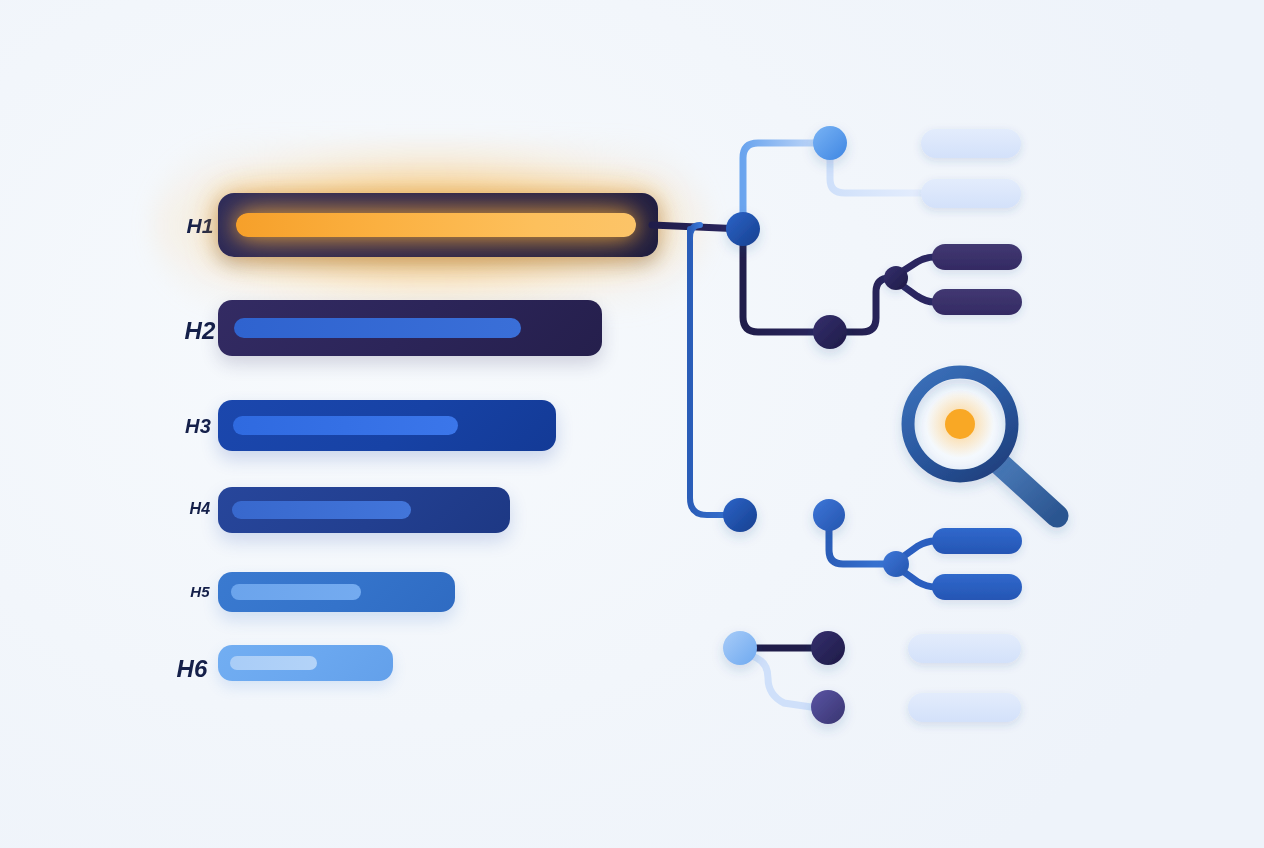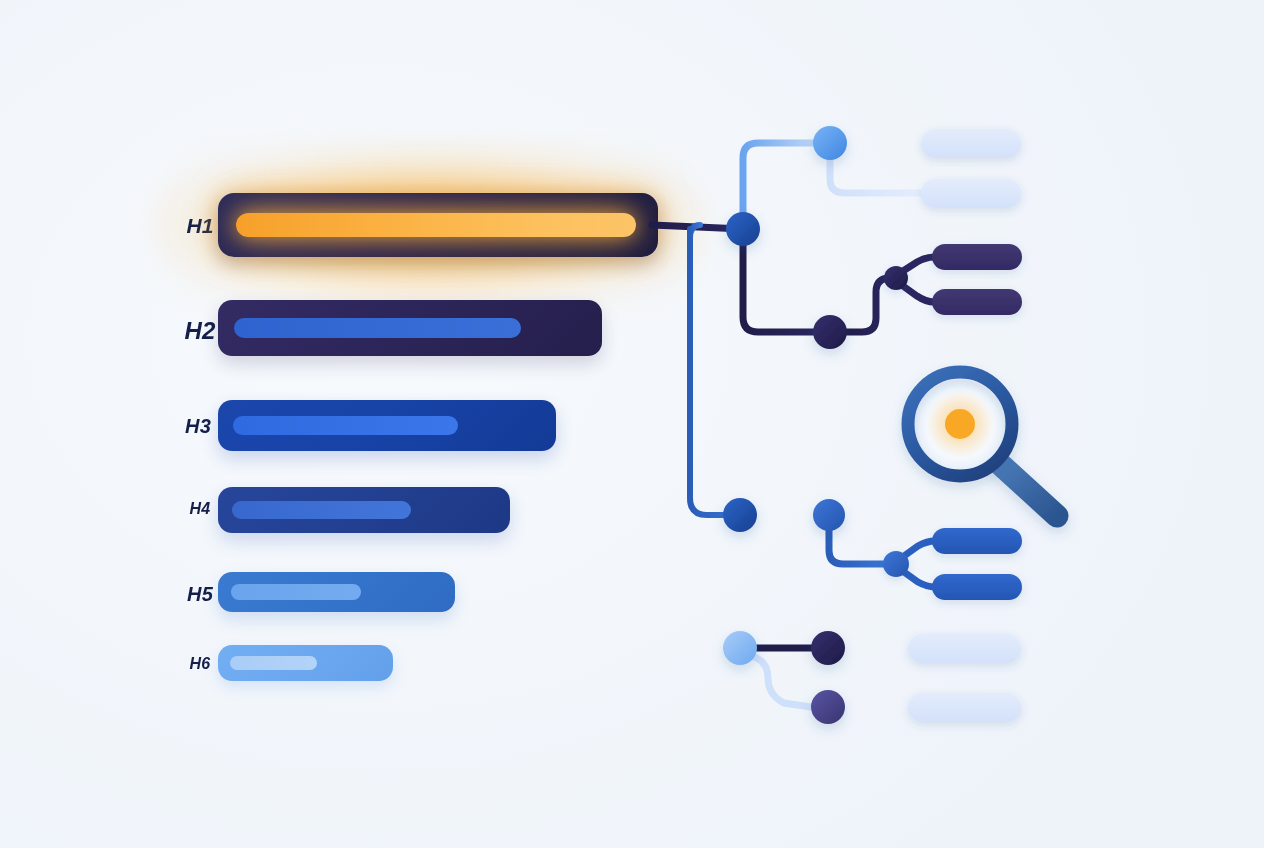--- a/index.html
+++ b/index.html
@@ -124,26 +124,26 @@
     <div class="heading-label" style="left:170px; top:415px; font-size:20px;">H3</div>
     <div class="heading-bar" id="bar-h3" style="left:218px; top:400px; width:338px; height:51px;">
       <div class="bar-inner" style="left:15px; top:16px; width:225px; height:19px;"></div>
     </div>
 
     <div class="heading-label" style="left:172px; top:500px; font-size:16px;">H4</div>
     <div class="heading-bar" id="bar-h4" style="left:218px; top:487px; width:292px; height:46px;">
       <div class="bar-inner" style="left:14px; top:14px; width:179px; height:18px;"></div>
     </div>
 
-    <div class="heading-label" style="left:172px; top:583px; font-size:20px;">H5</div>
+    <div class="heading-label" style="left:172px; top:583px; font-size:15px;">H5</div>
     <div class="heading-bar" id="bar-h5" style="left:218px; top:572px; width:237px; height:40px;">
       <div class="bar-inner" style="left:13px; top:12px; width:130px; height:16px;"></div>
     </div>
 
-    <div class="heading-label" style="left:172px; top:655px; font-size:16px;">H6</div>
+    <div class="heading-label" style="left:164px; top:655px; font-size:24px;">H6</div>
     <div class="heading-bar" id="bar-h6" style="left:218px; top:645px; width:175px; height:36px;">
       <div class="bar-inner" style="left:12px; top:11px; width:87px; height:14px;"></div>
     </div>
   </div>
 
   <svg id="tree-svg" width="1264" height="848" viewBox="0 0 1264 848" style="position:absolute; left:0; top:0;">
     <defs>
       <linearGradient id="gradBlueDark" x1="0" y1="0" x2="1" y2="1">
         <stop offset="0%" stop-color="#2d64c8"></stop>
           <stop offset="100%" stop-color="#16408f"></stop>

